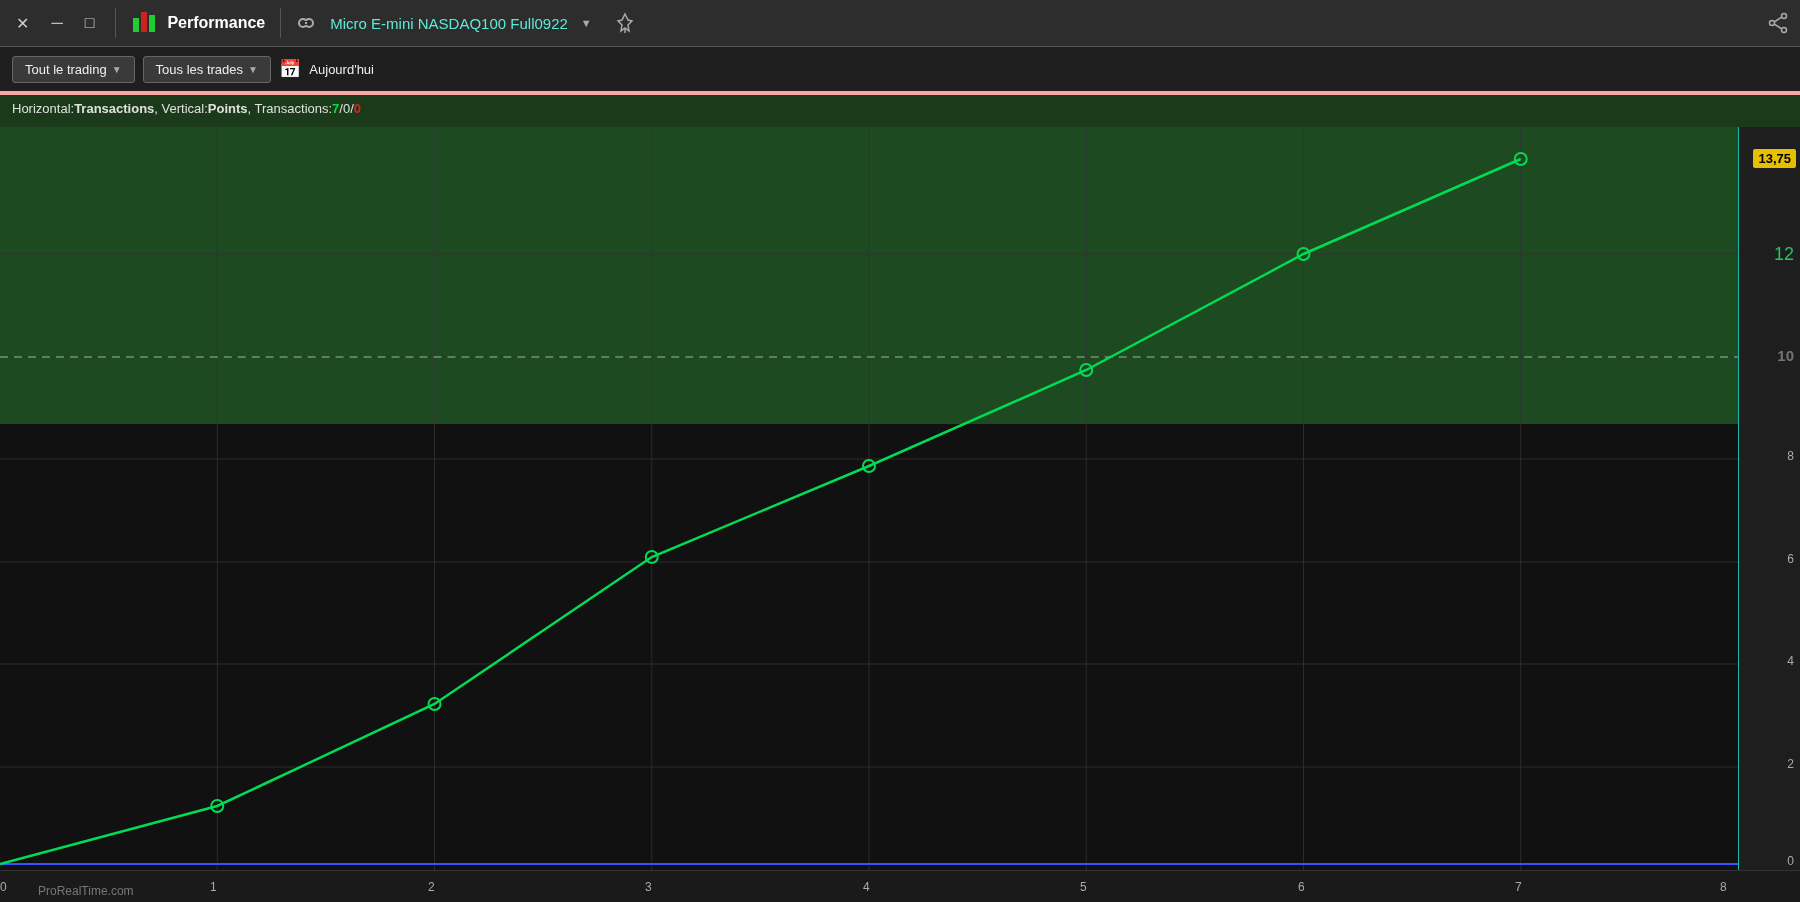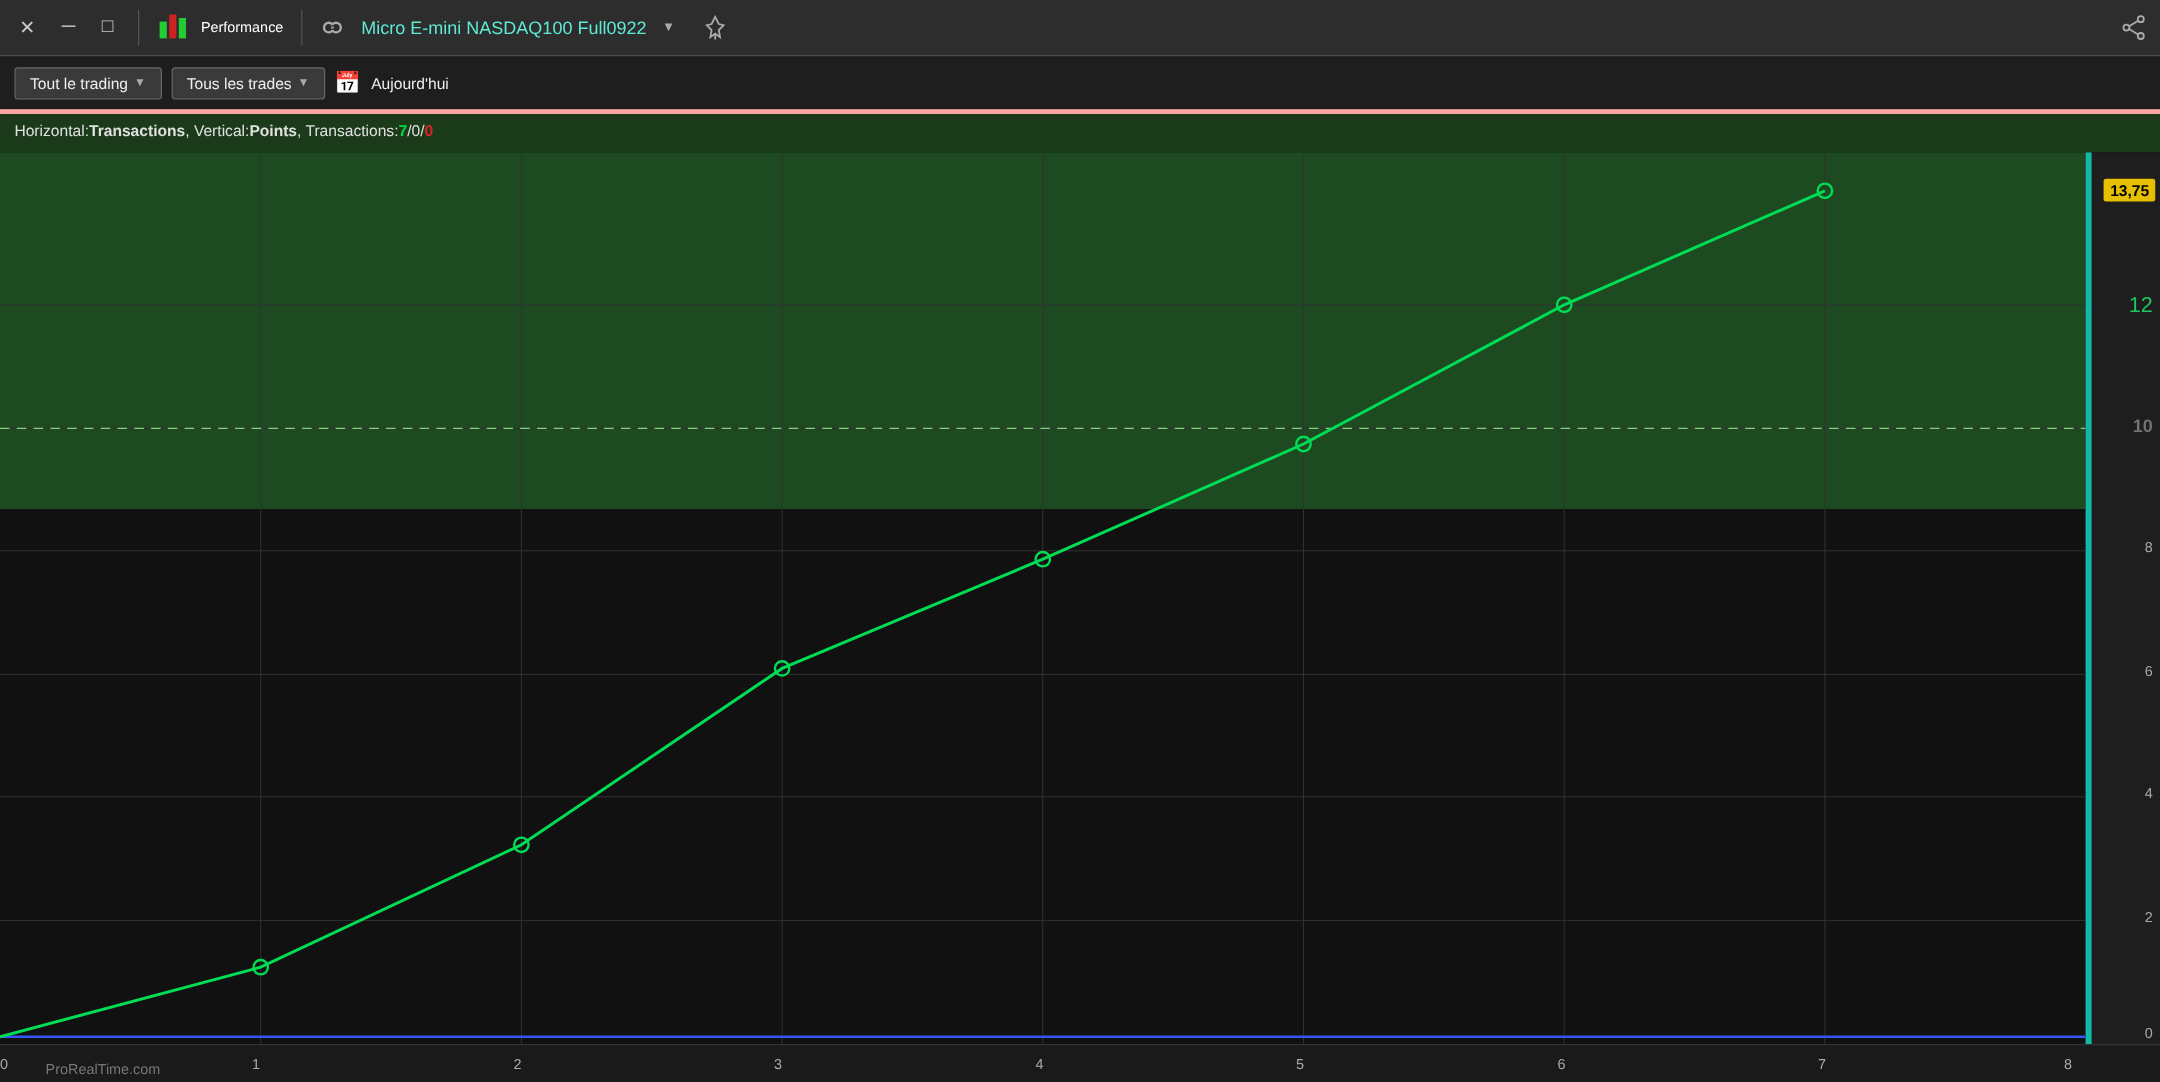--- a/index.html
+++ b/index.html
@@ -94,21 +94,21 @@
 
     #chart-svg-wrapper {
       flex: 1;
       position: relative;
       background: linear-gradient(to bottom, #1a4020 0%, #1a4020 40%, #111111 40%, #111111 100%);
     }
 
     #chart-yaxis {
       width: 60px;
       background: #1e1e1e;
-      border-left: 5px solid #14b8a6;
+      border-left: 1px solid #14b8a6;
       display: flex;
       flex-direction: column;
       align-items: center;
       justify-content: flex-start;
       position: relative;
     }
 
     
     #xaxis-bar {
       height: 32px;
@@ -135,21 +135,21 @@
   <button class="title-btn">✕</button>
   <button class="title-btn">─</button>
   <button class="title-btn">□</button>
   <div id="title-separator"></div>
 
   <svg width="26" height="26" viewBox="0 0 26 26">
     <rect x="2" y="8" width="6" height="14" fill="#22cc33"></rect>
     <rect x="10" y="2" width="6" height="20" fill="#cc2222"></rect>
     <rect x="18" y="5" width="6" height="17" fill="#22cc33"></rect>
   </svg>
-  <span style="color:white;font-size:12px;font-weight:normal;">Performance</span>
+  <span style="color:white;font-size:16px;font-weight:bold;">Performance</span>
   <div id="title-sep2"></div>
 
   <svg width="20" height="20" viewBox="0 0 20 20" style="margin-right:4px;">
     <circle cx="7" cy="10" r="4" fill="none" stroke="#aaa" stroke-width="2"></circle>
     <circle cx="13" cy="10" r="4" fill="none" stroke="#aaa" stroke-width="2"></circle>
     <rect x="7" y="8" width="6" height="4" fill="#2d2d2d"></rect>
     <line x1="9" y1="10" x2="11" y2="10" stroke="#aaa" stroke-width="2"></line>
   </svg>
   <span style="color:#5eead4;font-size:15px;cursor:pointer;">Micro E-mini NASDAQ100 Full0922</span>
   <span style="color:#aaa;font-size:11px;margin-left:3px;cursor:pointer;">▼</span>

